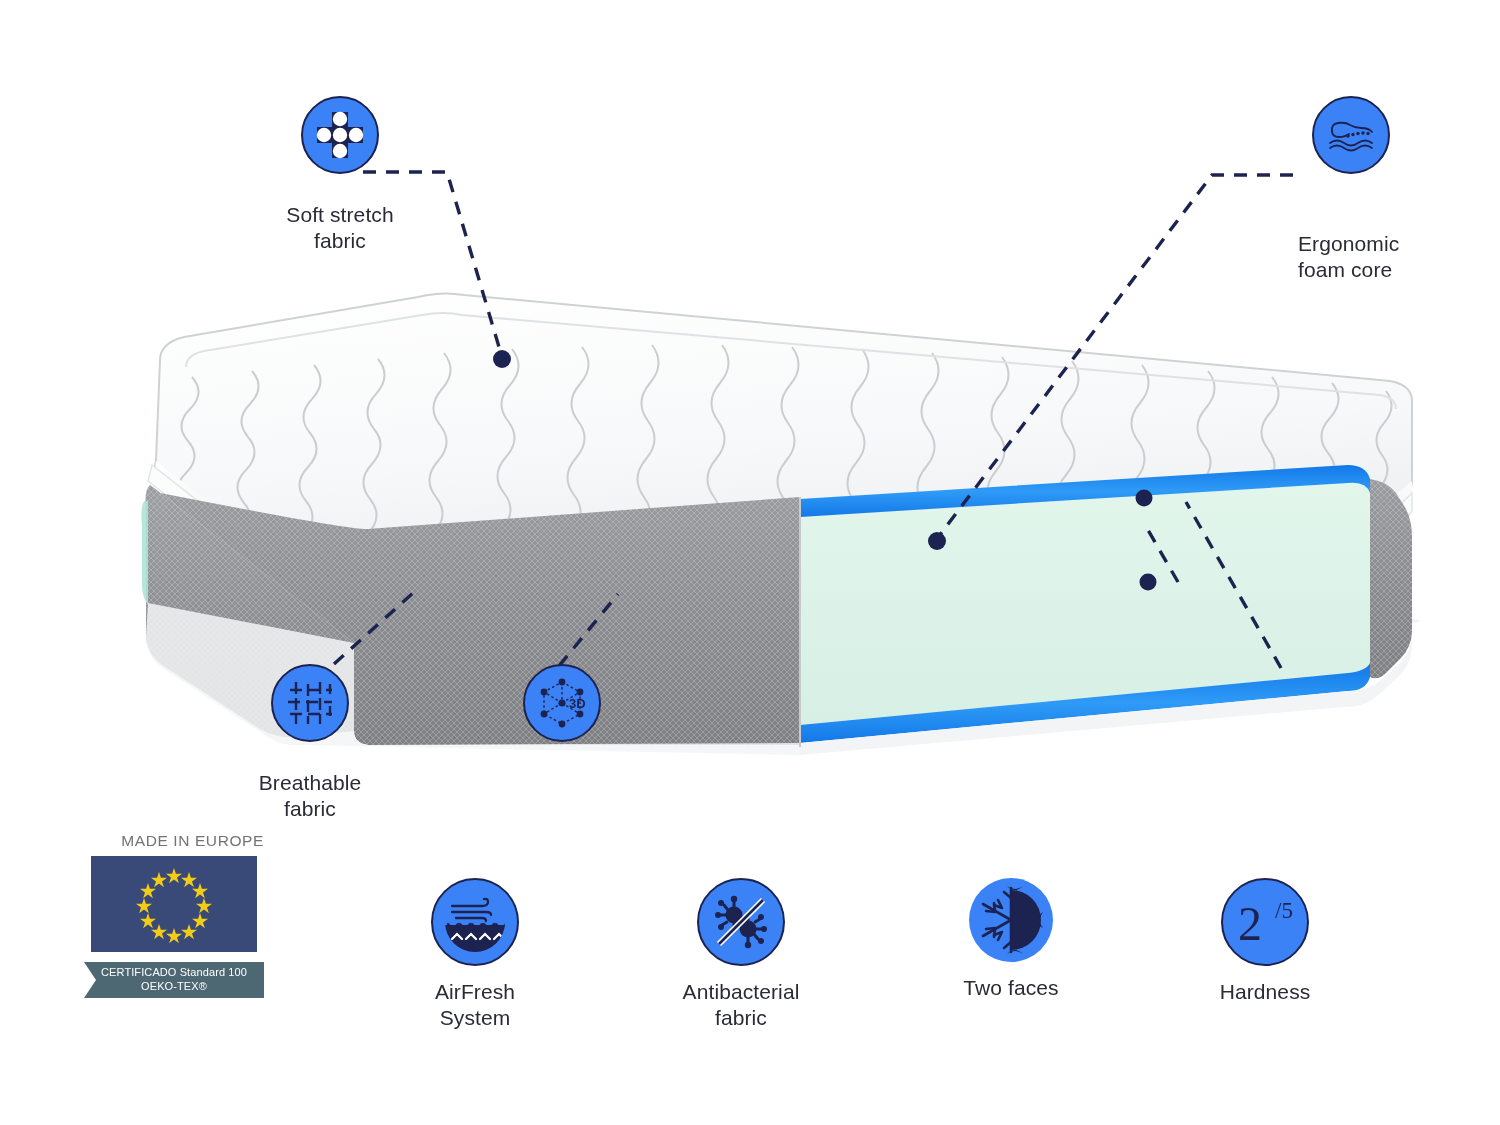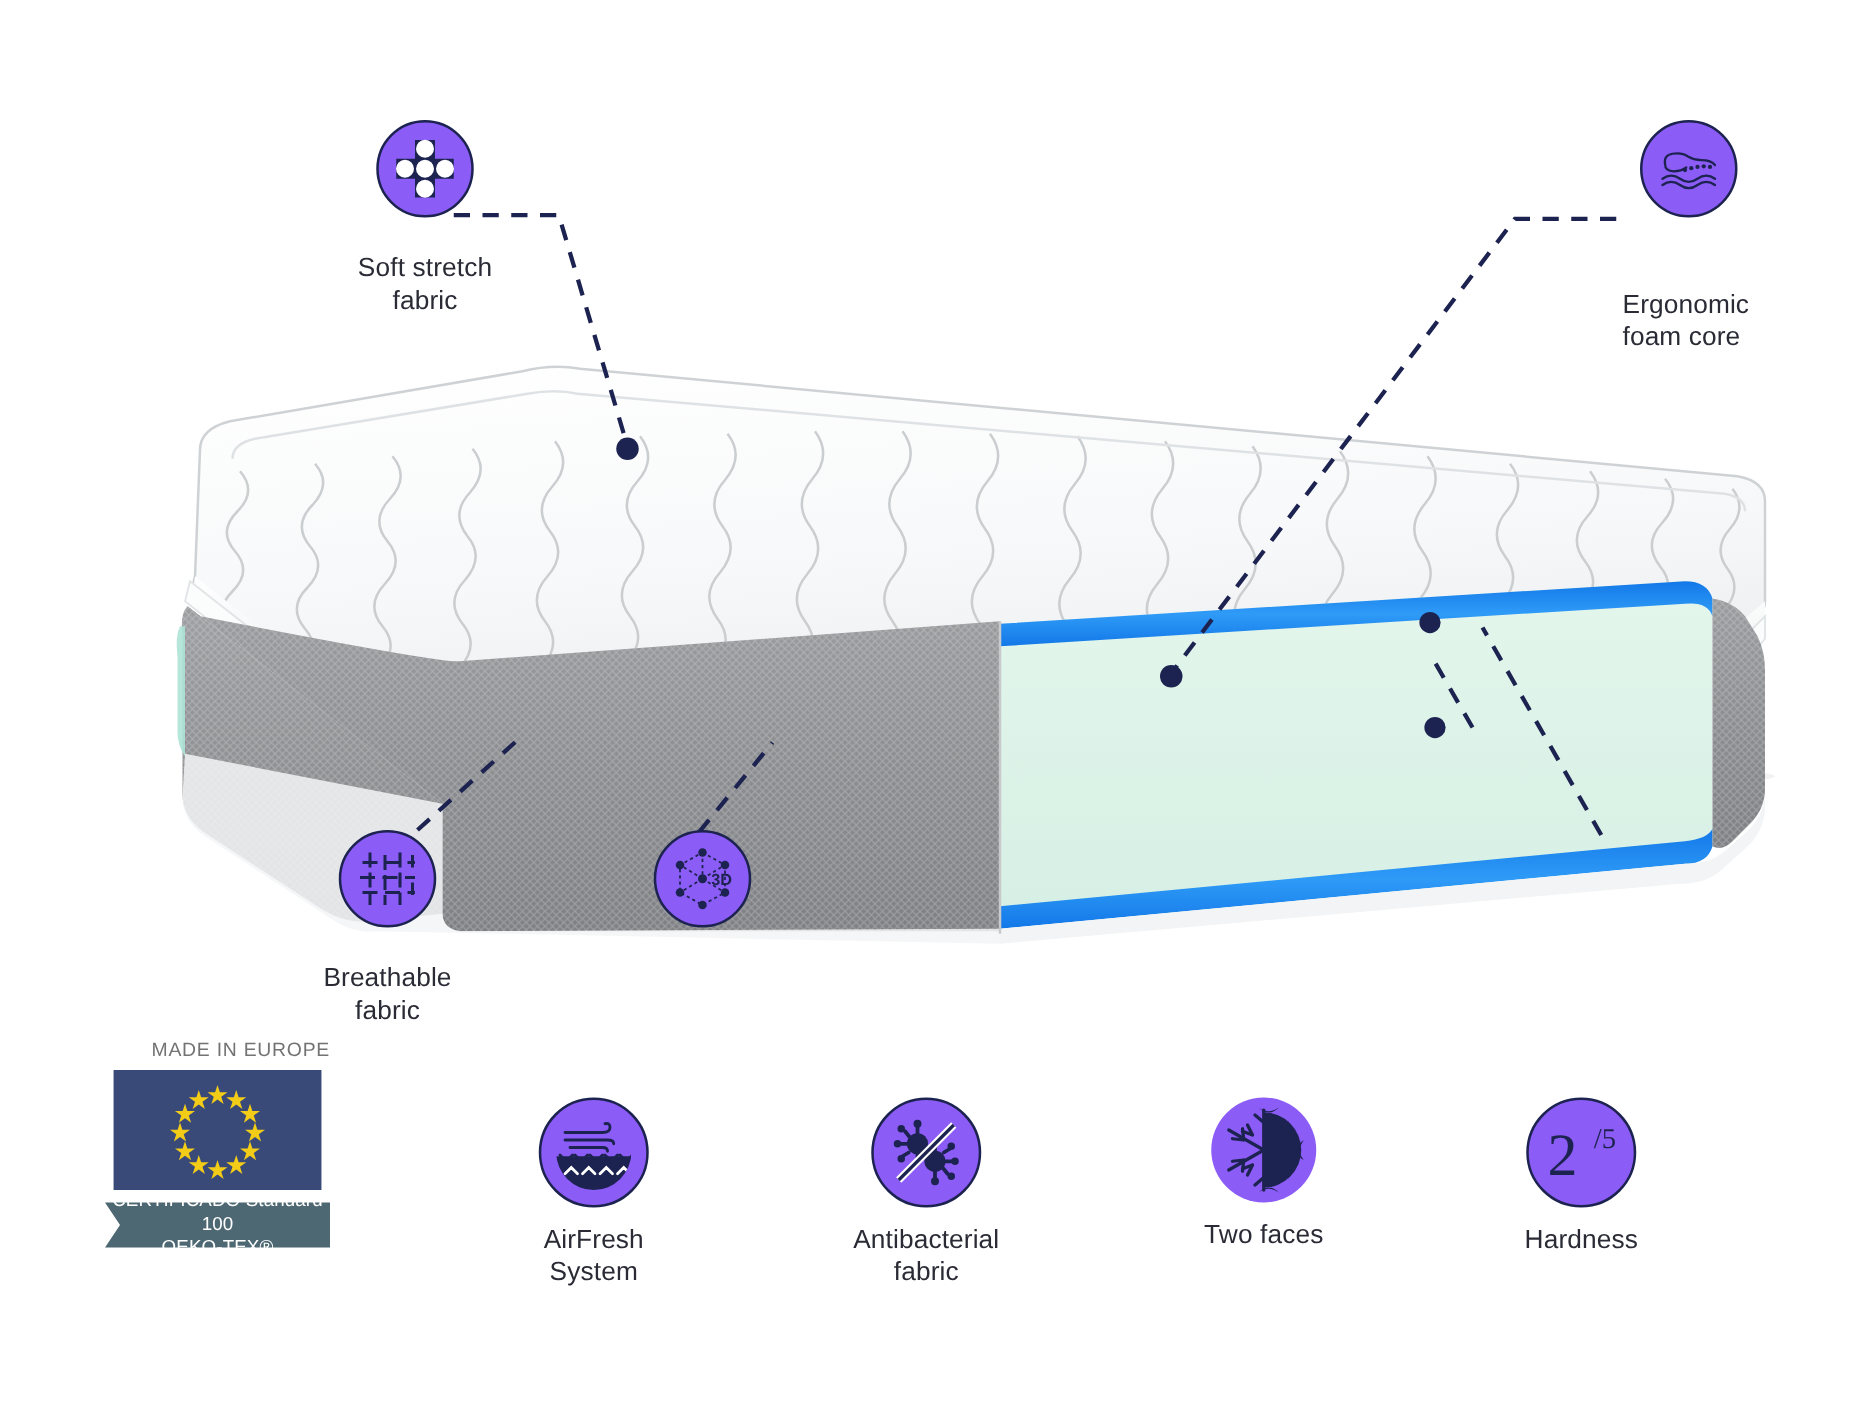--- a/index.html
+++ b/index.html
@@ -7,39 +7,39 @@
     width:1500px;height:1125px;position:relative;overflow:hidden;
     background:#ffffff;
     font-family:"Liberation Sans","DejaVu Sans",sans-serif;
     color:#1e2040;
   }
   .stage{position:absolute;inset:0;}
 
   
   .feature{position:absolute;display:flex;flex-direction:column;align-items:center;}
   .feat-icon{width:74px;height:74px;border-radius:50%;border:2.5px solid #1d2350;
-             display:flex;align-items:center;justify-content:center;background:#8b5cf6;}
+             display:flex;align-items:center;justify-content:center;background:#3b82f6;}
   .feat-icon.noring{border:none;}
   .feat-label{margin-top:28px;text-align:center;font-size:21px;line-height:1.22;
               color:#2a2b35;white-space:pre-line;letter-spacing:.1px;}
 
   
   .badge{position:absolute;display:flex;flex-direction:column;align-items:center;}
   .badge .feat-icon{width:84px;height:84px;}
   .badge .feat-label{margin-top:13px;font-size:21px;}
 
   
   #eu-block{position:absolute;left:84px;top:832px;width:180px;}
   #eu-title{font-size:15.5px;letter-spacing:.6px;color:#737373;text-align:right;
             margin-bottom:6px;font-family:"Liberation Sans",sans-serif;}
   #eu-flag{width:166px;height:96px;background:#3a4a78;margin:0 auto;position:relative;}
   #oeko{margin-top:10px;position:relative;height:36px;}
   .oeko-text{position:absolute;inset:0;display:flex;flex-direction:column;
              align-items:center;justify-content:center;color:#fff;
-             font-size:15px;line-height:1.25;text-align:center;letter-spacing:.1px;}
+             font-size:11px;line-height:1.25;text-align:center;letter-spacing:.1px;}
 
   
   #mattress{position:absolute;left:100px;top:285px;width:1320px;height:340px;}
 
   svg{display:block;overflow:visible;}
   .dash{stroke:#1d2350;stroke-width:3.4;fill:none;stroke-dasharray:13 10;stroke-linecap:butt;}
   .dot{fill:#1d2350;}
 </style>
 </head>
 <body>

